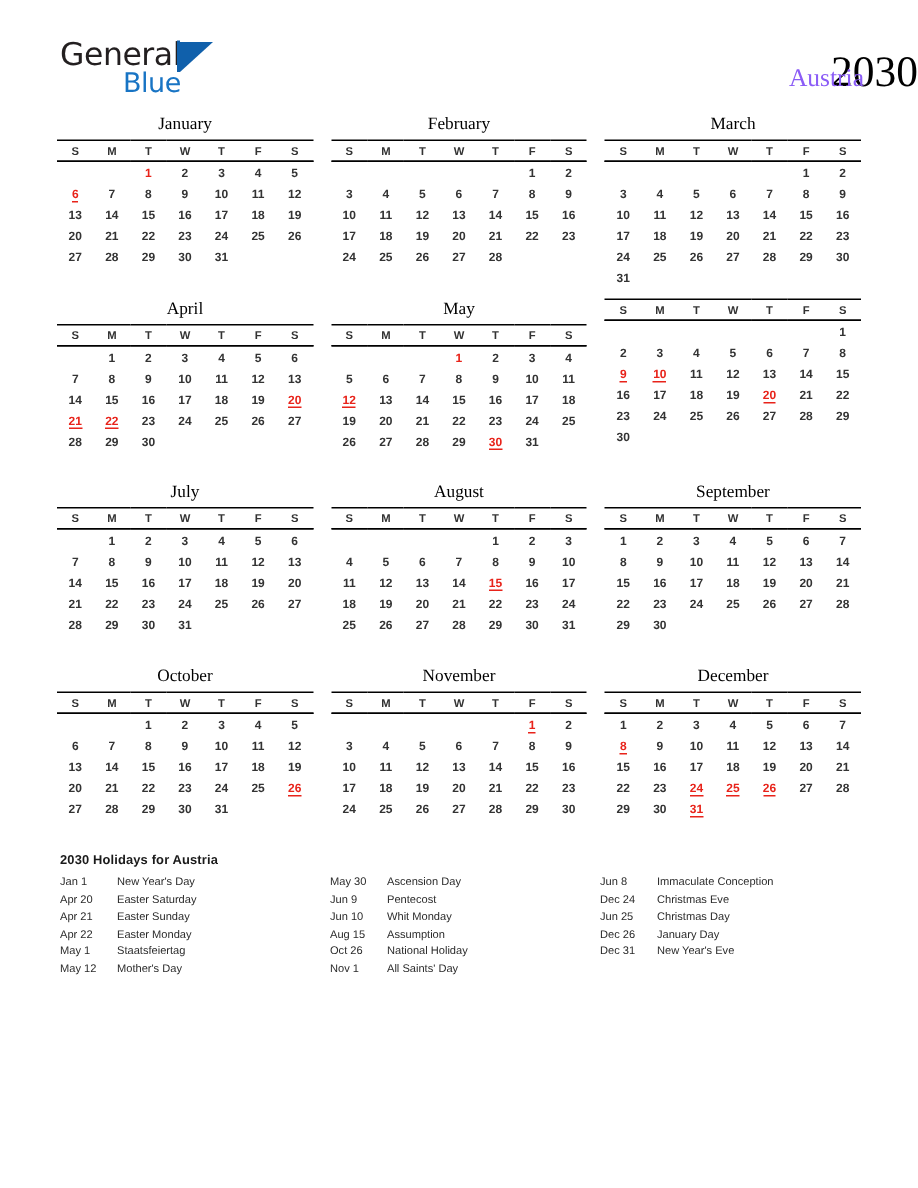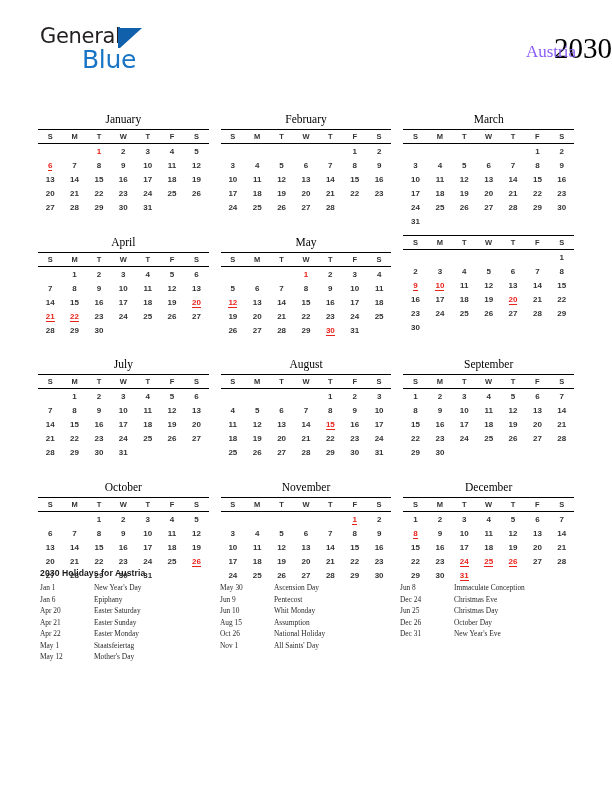--- a/index.html
+++ b/index.html
@@ -34,21 +34,21 @@
   .logo-general {
     font-family: "DejaVu Sans", sans-serif;
     font-size: 21px;
     letter-spacing: -0.3px;
     color: #231f20;
     display: block;
     height: 22px;
   }
   .logo-blue {
     font-family: "DejaVu Sans", sans-serif;
-    font-size: 25px;
+    font-size: 18px;
     letter-spacing: -0.3px;
     color: #1874c4;
     display: block;
     margin-left: 42px;
     margin-top: -1px;
   }
   .logo-triangle {
     position: absolute;
     left: 80px;
     top: 2px;
@@ -90,21 +90,20 @@
     top: 76px;
     left: 32px;
     width: 548px;
     display: grid;
     grid-template-columns: repeat(3, 1fr);
     grid-auto-rows: 122.5px;
   }
   .month {
     padding: 0 6px;
     box-sizing: border-box;
-    margin-top: 36px;
   }
   .month-name {
     text-align: center;
     font-family: "Liberation Serif", serif;
     font-size: 11.5px;
     color: #000;
     padding-bottom: 3px;
     line-height: 14px;
   }
   table.month-table {
@@ -158,26 +157,25 @@
     color: #1a1a1a;
     margin-bottom: 4px;
     letter-spacing: 0.1px;
   }
   .holidays-columns {
     display: grid;
     grid-template-columns: 180px 180px 180px;
   }
   .holiday-row {
     display: flex;
-    font-family: Liberation Serif, serif;
+    font-family: Liberation Sans, sans-serif;
     font-size: 7.4px;
     color: #2a2a2a;
     line-height: 11.5px;
     height: 11.5px;
-    gap: 16px;
   }
   .holiday-date {
     width: 38px;
     flex: 0 0 38px;
   }
   .holiday-name {
     flex: 1 1 auto;
   }
 </style>
 </head>
@@ -972,24 +970,20 @@
 
 <div class="holidays">
   <div class="holidays-title">2030 Holidays for Austria</div>
   <div class="holidays-columns">
       <div>
         <div class="holiday-row">
           <span class="holiday-date">Jan 1</span>
           <span class="holiday-name">New Year's Day</span>
         </div>
         <div class="holiday-row">
-          <span class="holiday-date">Jan 6</span>
-          <span class="holiday-name">Epiphany</span>
-        </div>
-        <div class="holiday-row">
           <span class="holiday-date">Apr 20</span>
           <span class="holiday-name">Easter Saturday</span>
         </div>
         <div class="holiday-row">
           <span class="holiday-date">Apr 21</span>
           <span class="holiday-name">Easter Sunday</span>
         </div>
         <div class="holiday-row">
           <span class="holiday-date">Apr 22</span>
           <span class="holiday-name">Easter Monday</span>
@@ -1037,21 +1031,21 @@
         <div class="holiday-row">
           <span class="holiday-date">Dec 24</span>
           <span class="holiday-name">Christmas Eve</span>
         </div>
         <div class="holiday-row">
           <span class="holiday-date">Jun 25</span>
           <span class="holiday-name">Christmas Day</span>
         </div>
         <div class="holiday-row">
           <span class="holiday-date">Dec 26</span>
-          <span class="holiday-name">October Day</span>
+          <span class="holiday-name">January Day</span>
         </div>
         <div class="holiday-row">
           <span class="holiday-date">Dec 31</span>
           <span class="holiday-name">New Year's Eve</span>
         </div>
       </div>
     </div>
 </div>
 
 </body></html>

